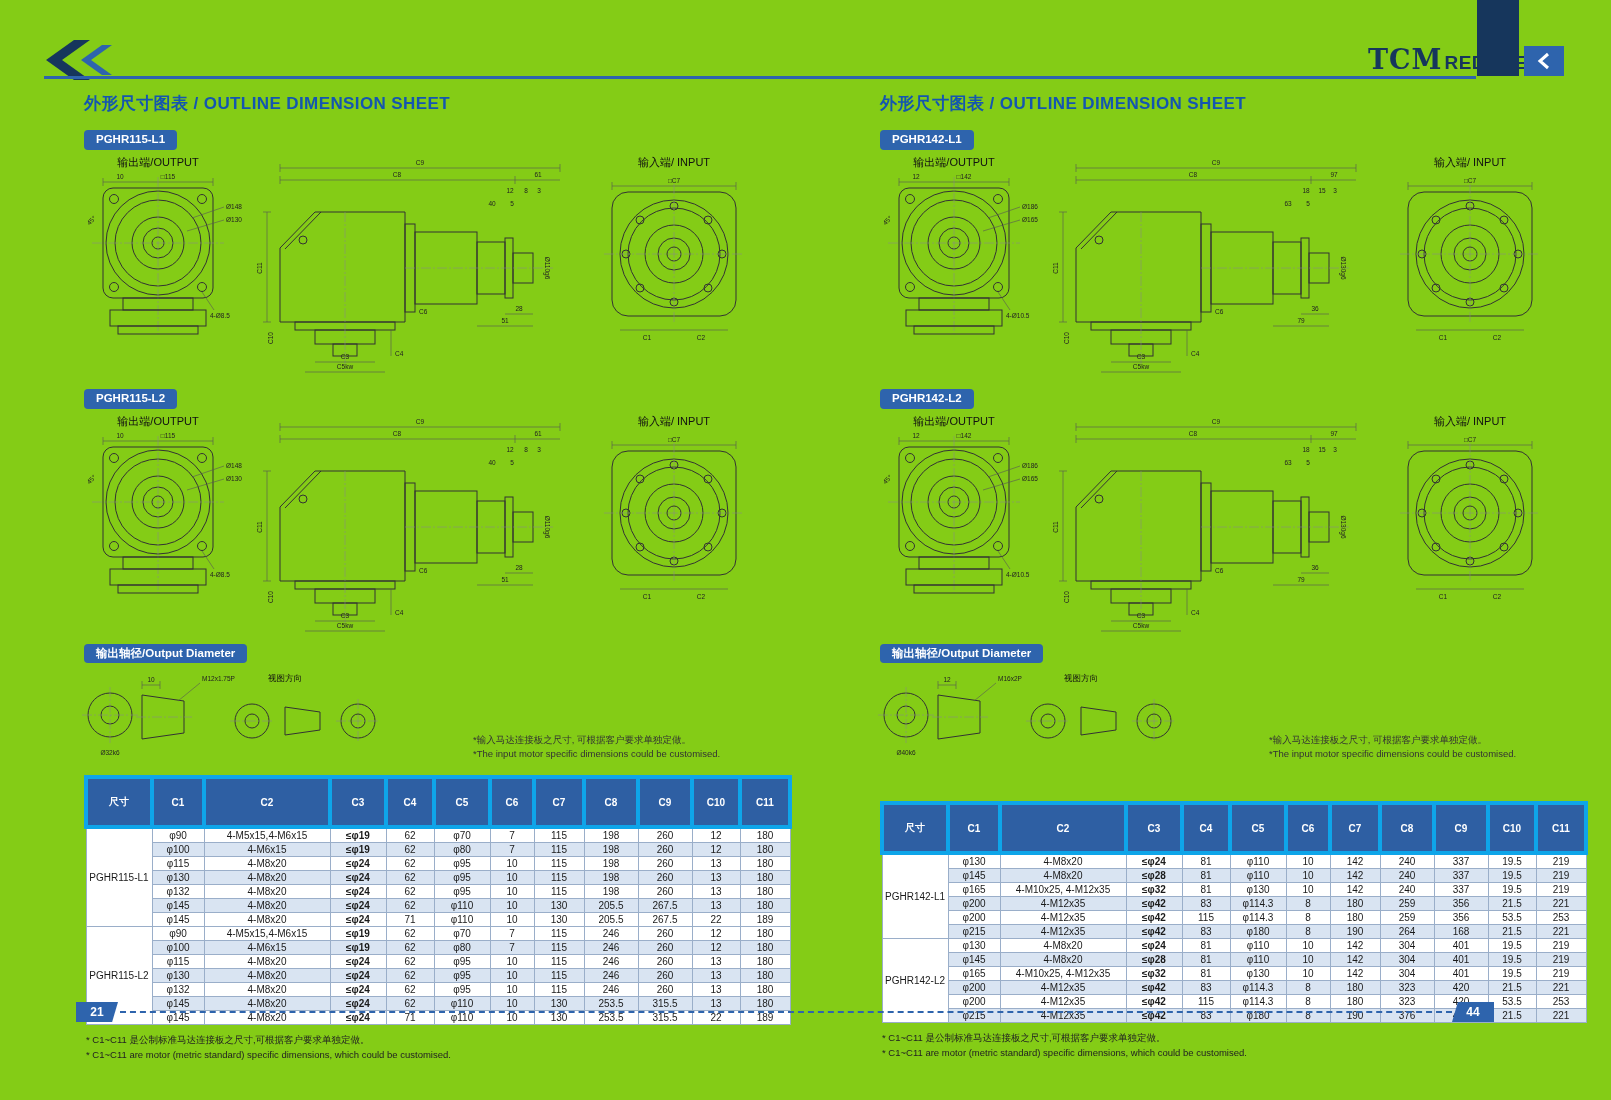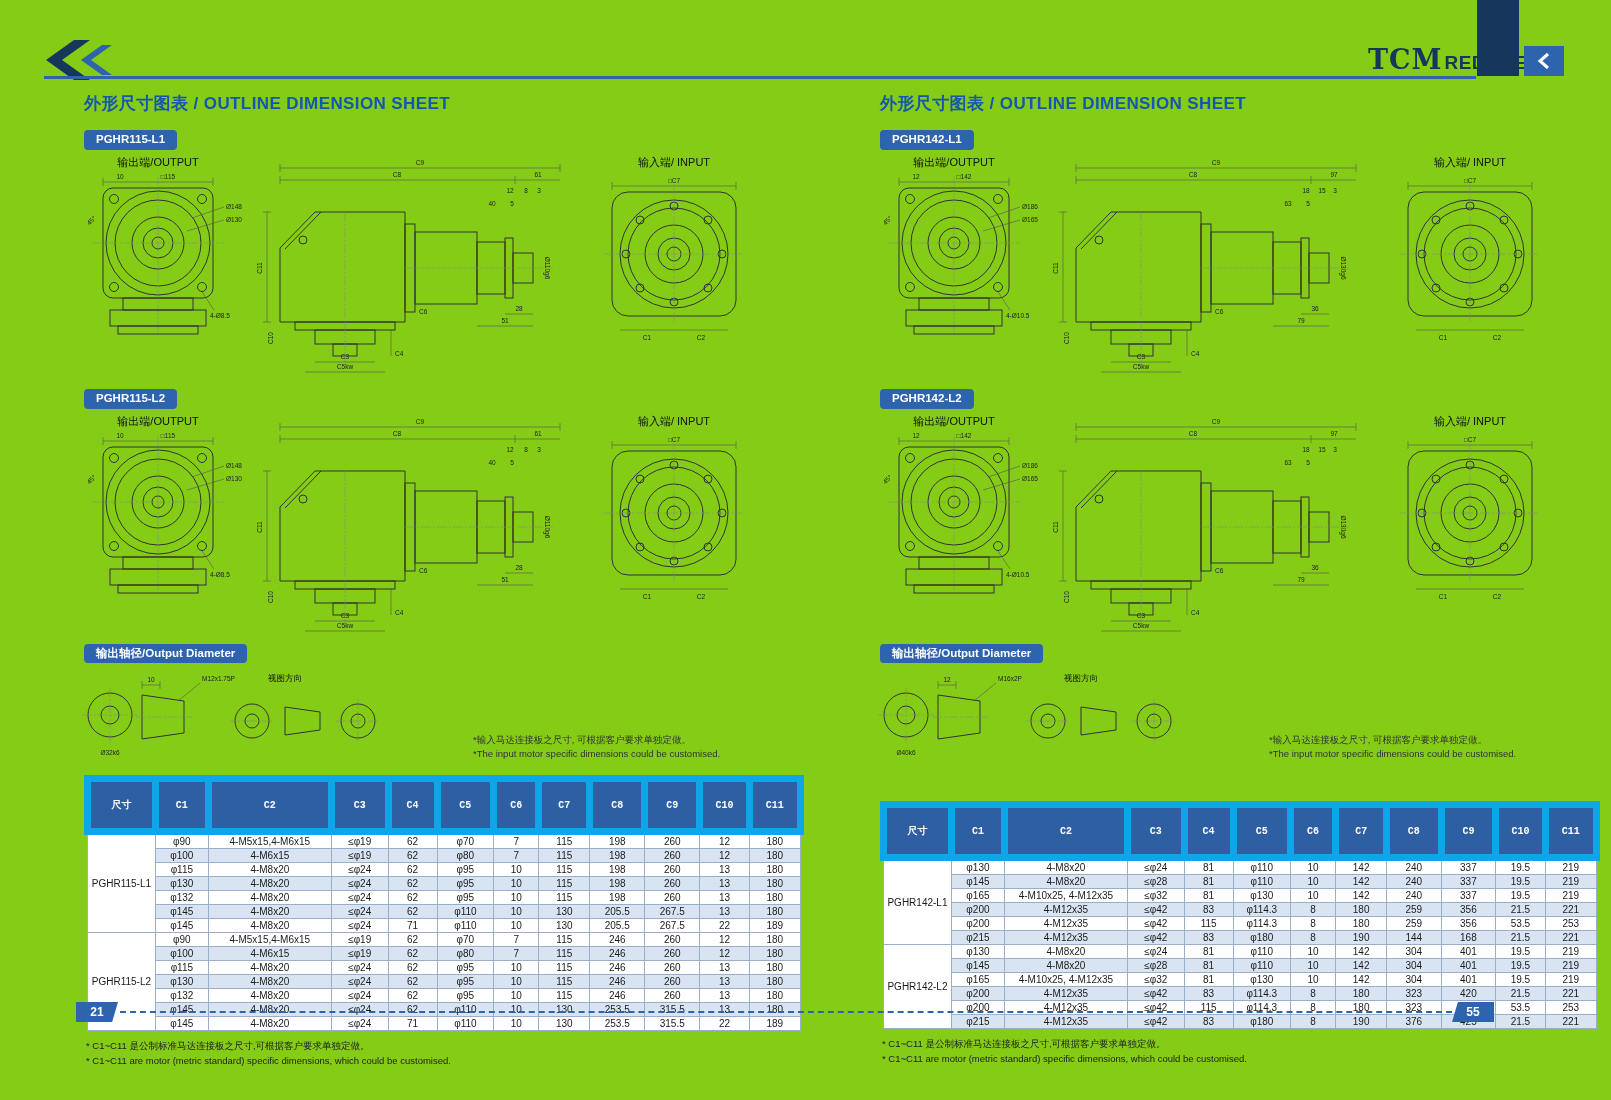--- a/index.html
+++ b/index.html
@@ -36,27 +36,27 @@
   .draw text.vlbl { font-size:11px; fill:#111; text-anchor:middle; }
   .draw text.vdir { font-size:8.5px; fill:#111; text-anchor:middle; }
   
   .odia-section { margin-top:10px; }
   .odia-row { display:flex; align-items:flex-end; margin-top:2px; }
   .drawing-note { margin-left:63px; margin-top:44px; font-size:9.5px; color:#333; line-height:1.5; }
   
   .dim-table-wrap { margin-top:14px; margin-left:4px; }
   .page-right .dim-table-wrap { margin-top:40px; }
   table.dim-table { border-collapse:collapse; font-size:10px; color:#1a1a1a; }
-  table.dim-table th { background:#2e5fa3; color:#fff; font-weight:bold; border:7px solid #0ea5e9;
-    padding:16px 2px;font-family:Liberation Mono, monospace; }
+  table.dim-table th { background:#2e5fa3; color:#fff; font-weight:bold; border:4px solid #0ea5e9;
+    padding:16px 2px; }
   table.dim-table td { border:1px solid #9aaec9; padding:1px 2px; text-align:center; background:#fff; }
   table.dim-table tr.alt td { background:#d9e4f2; }
   table.dim-table td.col-model { background:#fff; }
   .col-0, .col-model { width:58px; }
-  .col-1 { width:44px; } .col-2 { width:118px; } .col-3 { width:48px; }
+  .col-1 { width:44px; } .col-2 { width:118px; } .col-3 { width:48px;font-weight:bold; }
   .col-4 { width:40px; } .col-5 { width:48px; } .col-6 { width:36px; }
   .col-7 { width:42px; } .col-8 { width:46px; } .col-9 { width:46px; }
   .col-10 { width:40px; } .col-11 { width:42px; }
   .footnotes { margin:8px 0 0 6px; font-size:9.5px; color:#222; line-height:1.5; }
   
   .dash-line { position:absolute; left:120px; top:1011px; width:1332px; border-top:2px dashed #2e64ad; }
   .pagenum { position:absolute; top:1002px; width:42px; height:20px; background:#2e64ad; color:#fff;
     font-size:12px; font-weight:bold; text-align:center; line-height:20px; }
   .pagenum-left { left:76px; clip-path:polygon(0 0,100% 0,86% 100%,0 100%); }
   .pagenum-right { left:1452px; clip-path:polygon(14% 0,100% 0,100% 100%,0 100%); }
@@ -935,21 +935,21 @@
               <td class="col-11">253</td>
             </tr>
             <tr class="alt">
               <td class="col-1">φ215</td>
               <td class="col-2">4-M12x35</td>
               <td class="col-3">≤φ42</td>
               <td class="col-4">83</td>
               <td class="col-5">φ180</td>
               <td class="col-6">8</td>
               <td class="col-7">190</td>
-              <td class="col-8">144</td>
+              <td class="col-8">264</td>
               <td class="col-9">168</td>
               <td class="col-10">21.5</td>
               <td class="col-11">221</td>
             </tr>
             <tr>
               <td rowspan="6" class="col-model">PGHR142-L2</td>
               <td class="col-1">φ130</td>
               <td class="col-2">4-M8x20</td>
               <td class="col-3">≤φ24</td>
               <td class="col-4">81</td>
@@ -1031,14 +1031,14 @@
     </div>
 
     <div class="footnotes">
       <div>* C1~C11 是公制标准马达连接板之尺寸,可根据客户要求单独定做。</div>
       <div>* C1~C11 are motor (metric standard) specific dimensions, which could be customised.</div>
     </div>
   </section>
 
   <div class="dash-line"></div>
   <div class="pagenum pagenum-left">21</div>
-  <div class="pagenum pagenum-right">55</div>
+  <div class="pagenum pagenum-right">44</div>
 </div>
 
 </body></html>

